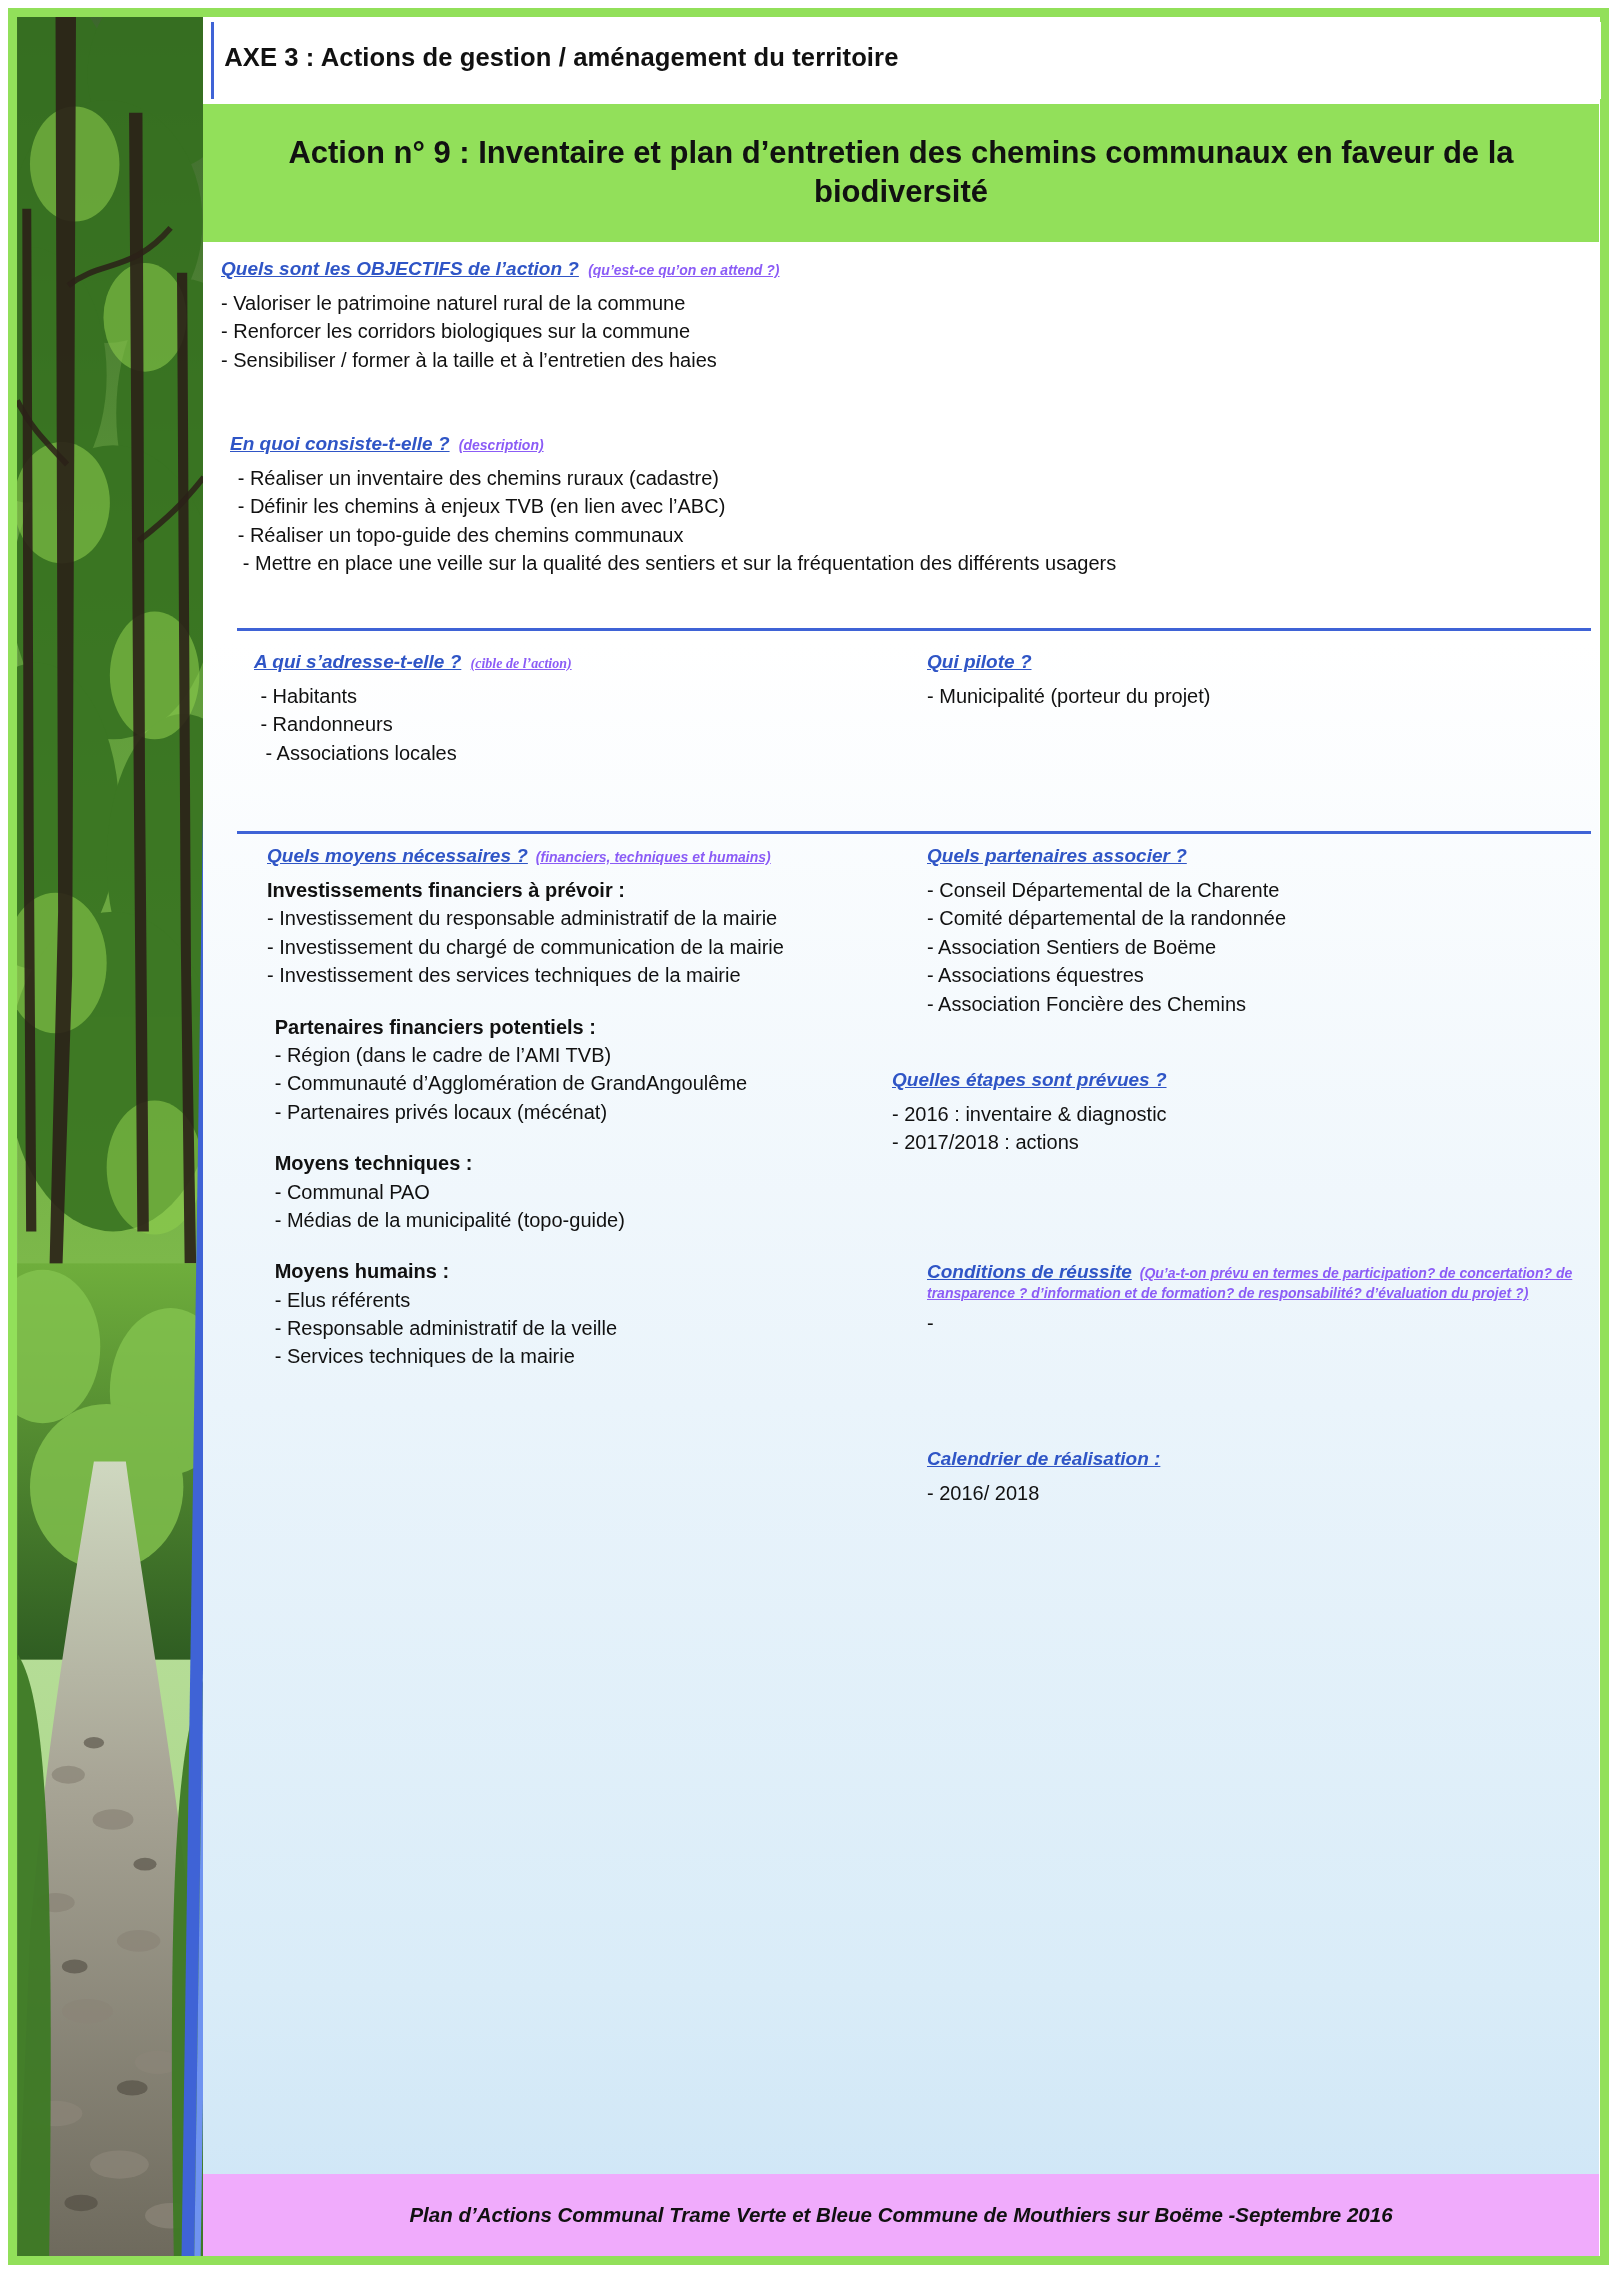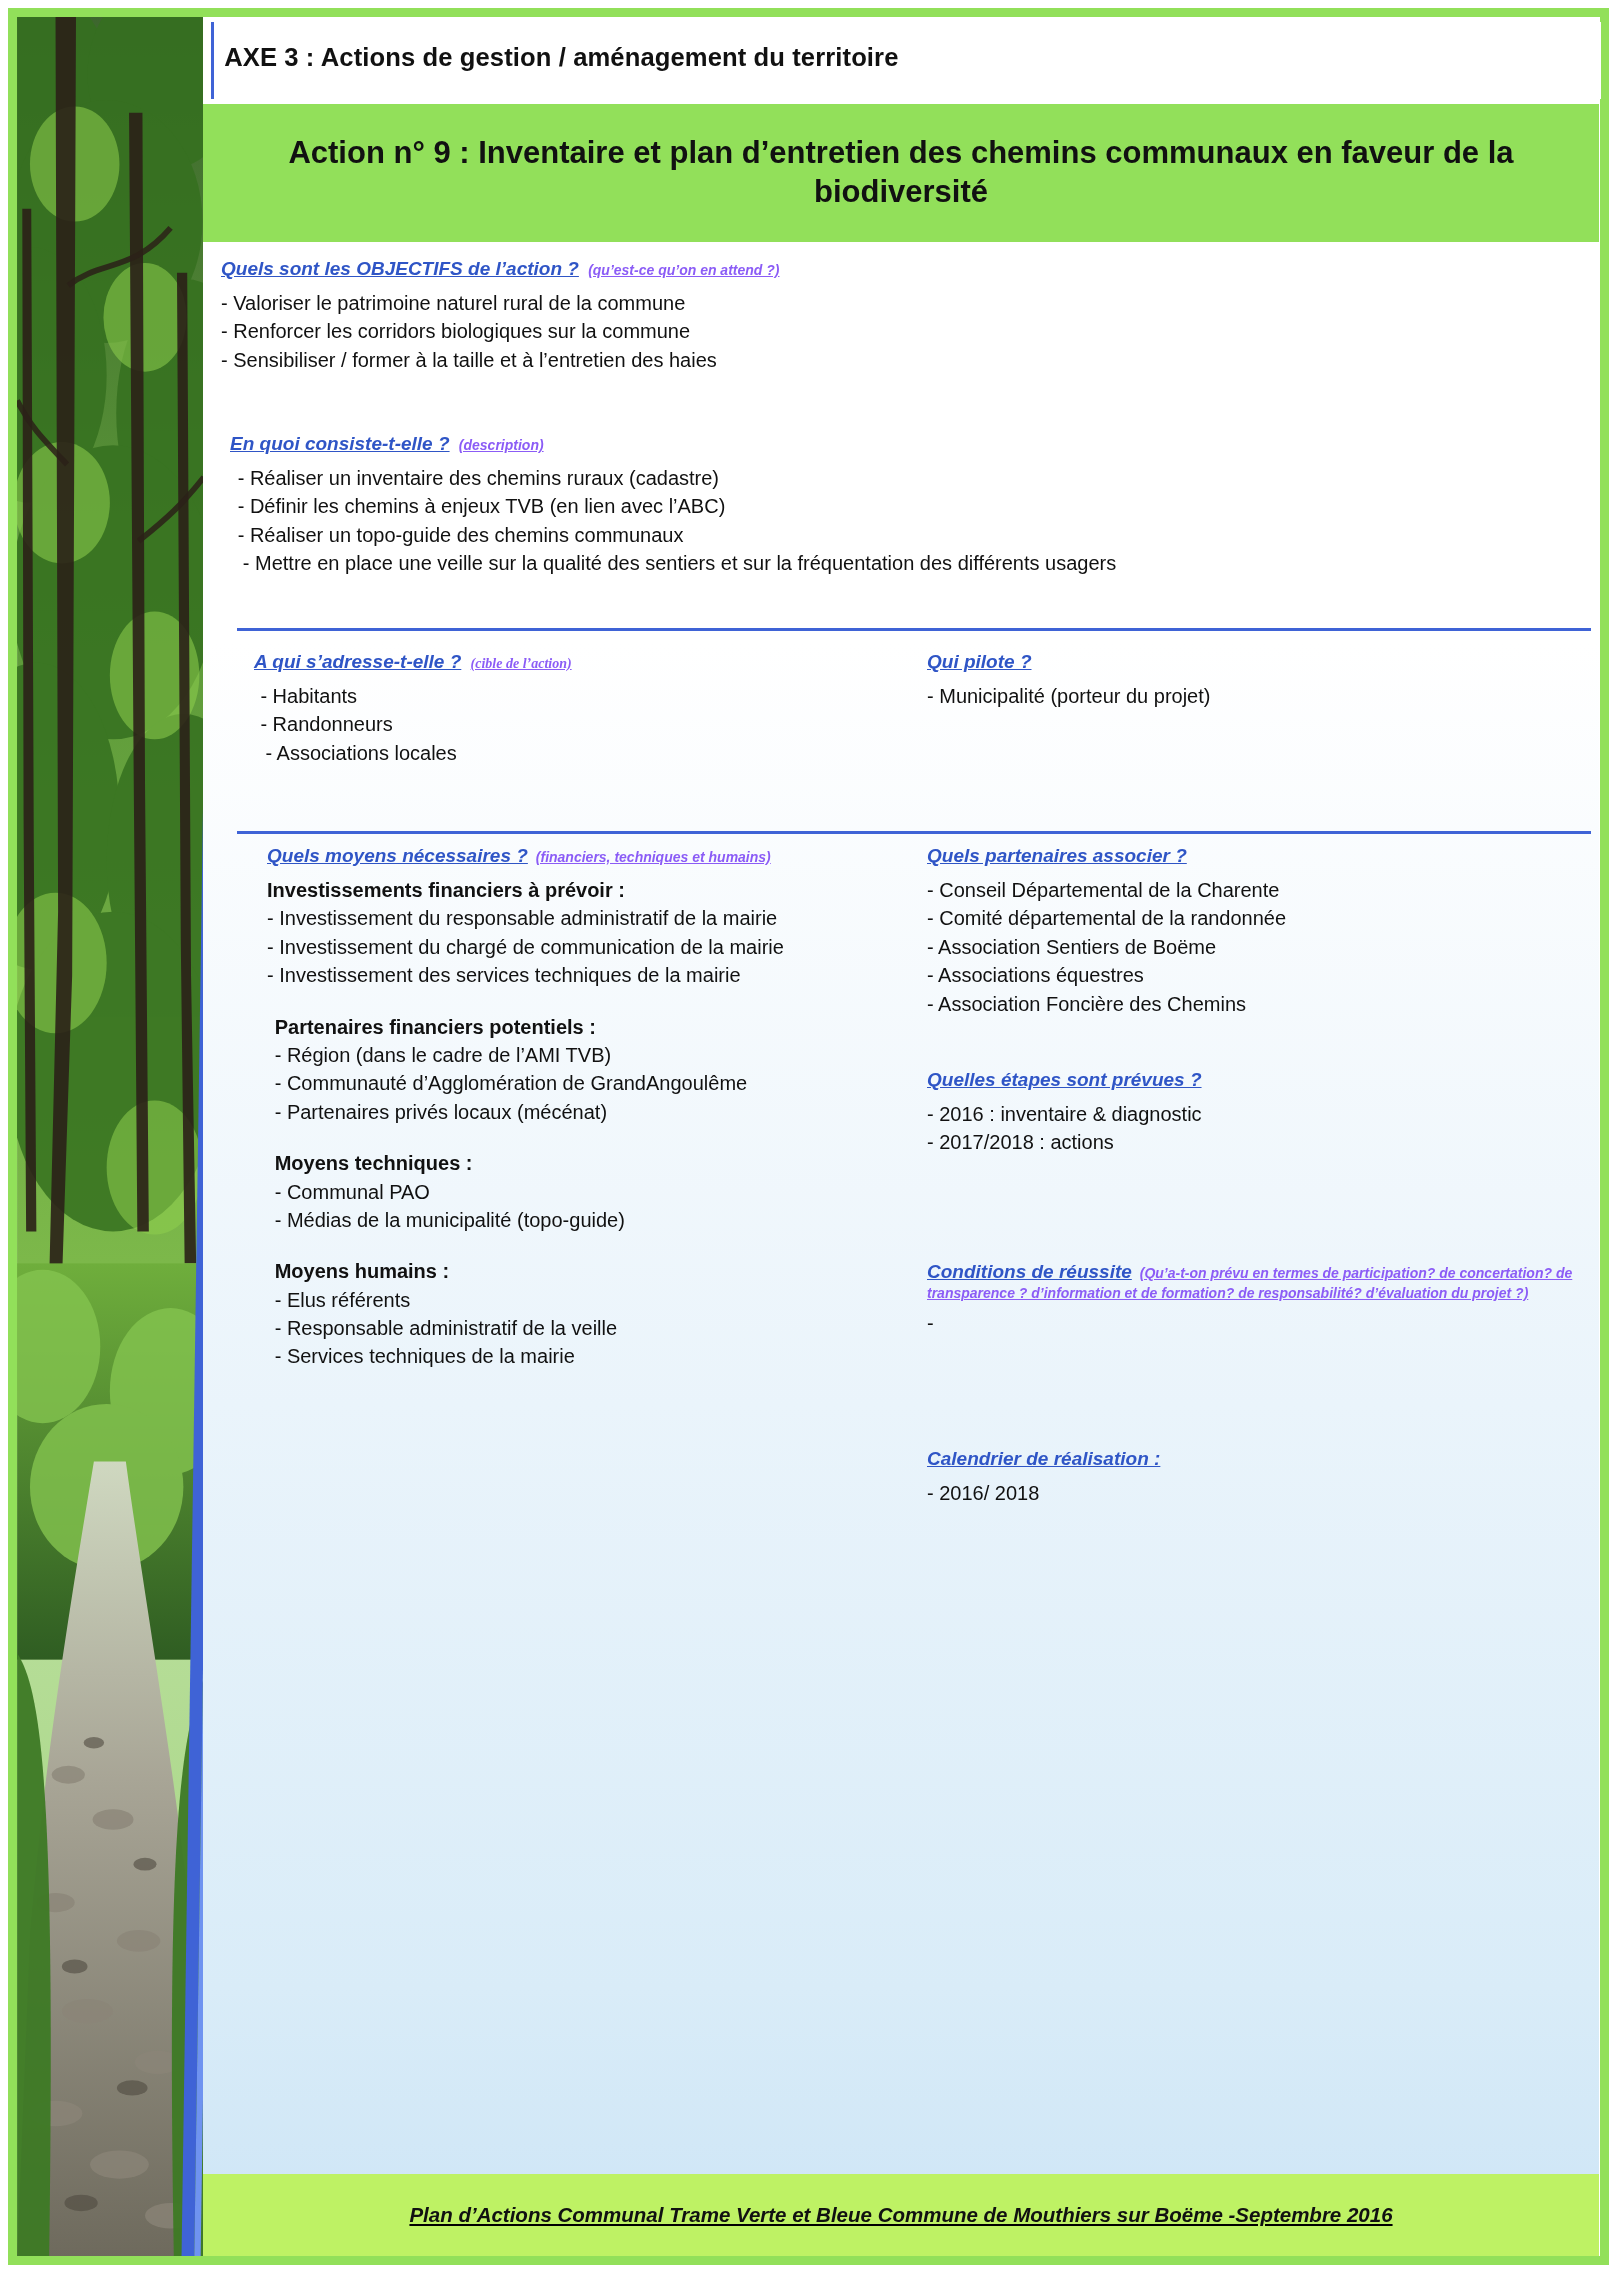--- a/index.html
+++ b/index.html
@@ -140,25 +140,24 @@
   }
   .blk { position: absolute; }
 
   
   .footer {
     position: absolute;
     left: 203px;
     top: 2174px;
     width: 1396px;
     height: 82px;
-    background: #bef264;
+    background: #f0abfc;
     display: flex;
     align-items: center;
     justify-content: center;
-    text-decoration: underline;
   }
   .footer-text {
     font-size: 20.5px;
     font-weight: bold;
     font-style: italic;
     color: #111111;
   }
 </style>
 </head>
 <body>
@@ -355,21 +354,21 @@
     <div>
       <span class="q-head">Quels partenaires associer ?</span>
     </div>
     <div class="body-line" style="margin-top:9px;">- Conseil Départemental de la Charente</div>
     <div class="body-line">- Comité départemental de la randonnée</div>
     <div class="body-line">- Association Sentiers de Boëme</div>
     <div class="body-line">- Associations équestres</div>
     <div class="body-line">- Association Foncière des Chemins</div>
   </div>
 
-  <div class="blk" style="left:927px; top:1069px; width:658px;">
+  <div class="blk" style="left:892px; top:1069px; width:658px;">
     <div>
       <span class="q-head">Quelles étapes sont prévues ?</span>
     </div>
     <div class="body-line" style="margin-top:9px;">- 2016 : inventaire &amp; diagnostic</div>
     <div class="body-line">- 2017/2018 : actions</div>
   </div>
 
   <div class="blk" style="left:927px; top:1261px; width:658px;">
     <div>
       <span class="q-head">Conditions de réussite</span>

